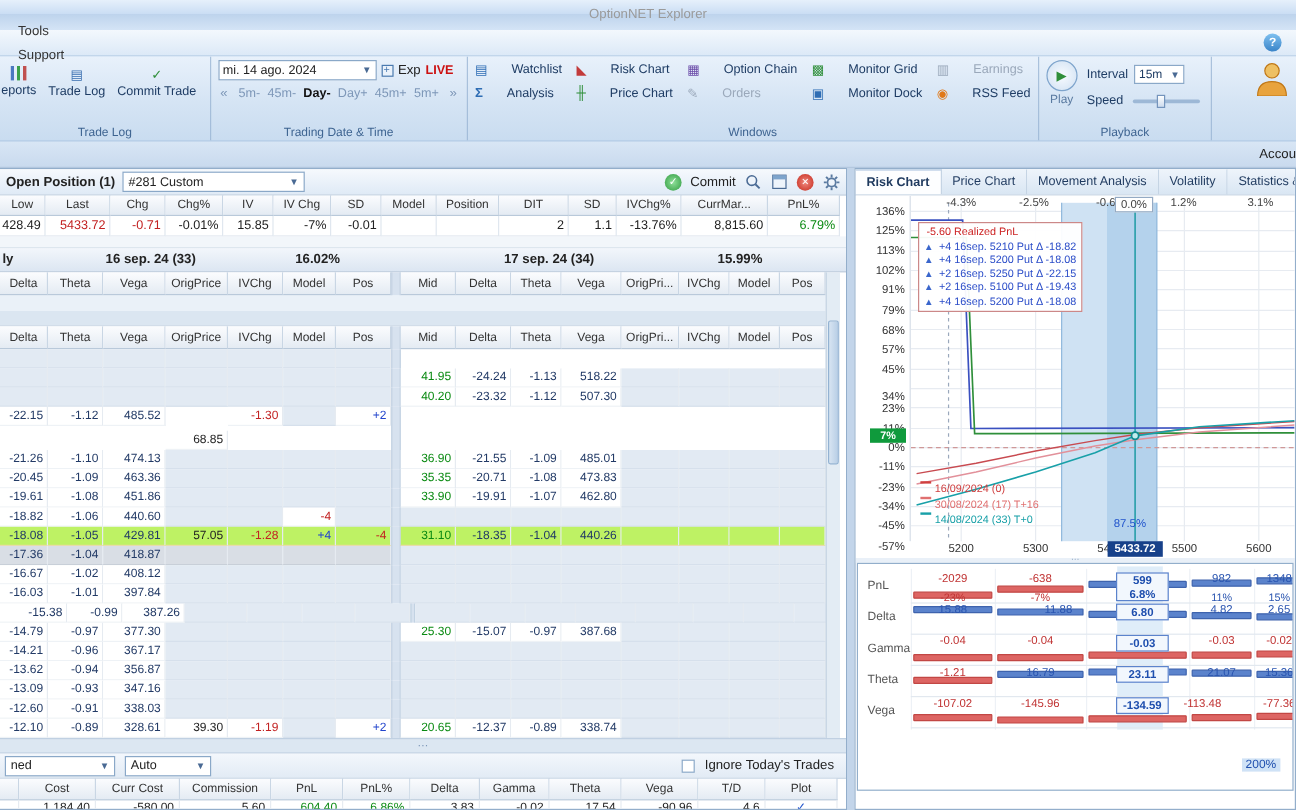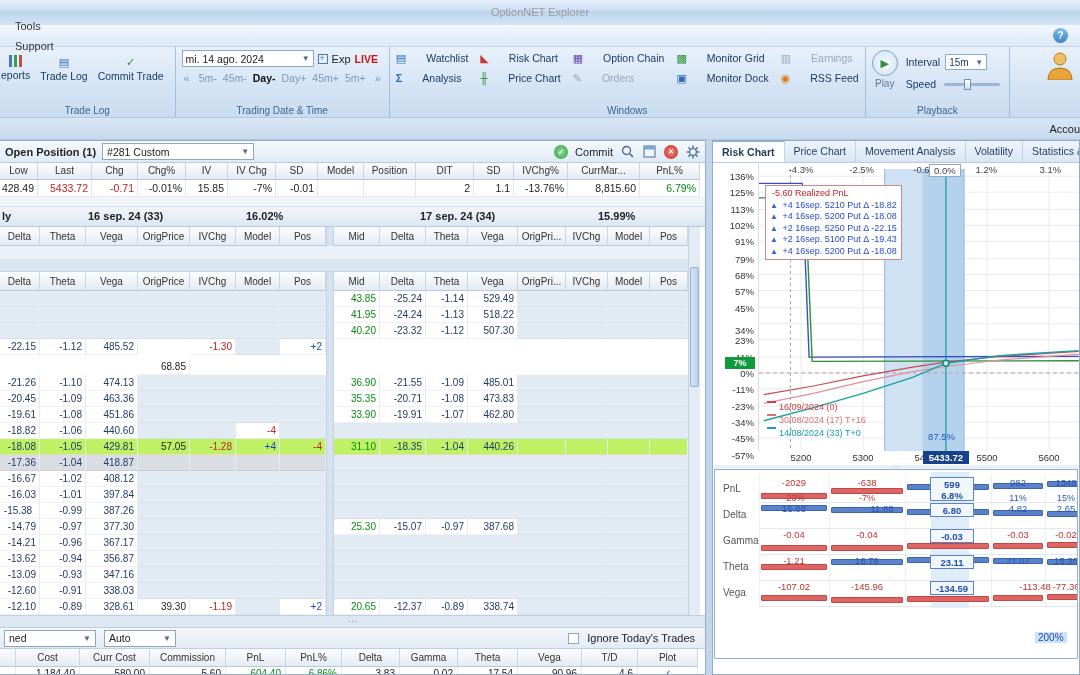--- a/index.html
+++ b/index.html
@@ -457,30 +457,20 @@
               <div class="cgroup lgrp">
                 <div class="ccell num empty" style="width: 40px;"></div>
                 <div class="ccell num empty" style="width: 46px;"></div>
                 <div class="ccell num empty" style="width: 52px;"></div>
                 <div class="ccell plain empty" style="width: 52px;"></div>
                 <div class="ccell red empty" style="width: 46px;"></div>
                 <div class="ccell sign empty" style="width: 44px;"></div>
                 <div class="ccell sign empty" style="width: 46px;"></div>
               </div>
               <div class="csplit"></div>
-              <div class="cgroup rgrp">
-                <div class="ccell mid" style="width: 46px;">43.85</div>
-                <div class="ccell num" style="width: 46px;">-25.24</div>
-                <div class="ccell num" style="width: 42px;">-1.14</div>
-                <div class="ccell num" style="width: 50px;">529.49</div>
-                <div class="ccell plain empty" style="width: 48px;"></div>
-                <div class="ccell red empty" style="width: 42px;"></div>
-                <div class="ccell sign empty" style="width: 42px;"></div>
-                <div class="ccell sign empty" style="width: 38px;"></div>
-              </div>
             </div>
             <div class="chain-row">
               <div class="cgroup lgrp">
                 <div class="ccell num empty" style="width: 40px;"></div>
                 <div class="ccell num empty" style="width: 46px;"></div>
                 <div class="ccell num empty" style="width: 52px;"></div>
                 <div class="ccell plain empty" style="width: 52px;"></div>
                 <div class="ccell red empty" style="width: 46px;"></div>
                 <div class="ccell sign empty" style="width: 44px;"></div>
                 <div class="ccell sign empty" style="width: 46px;"></div>
@@ -702,21 +692,21 @@
                 <div class="ccell num empty" style="width: 42px;"></div>
                 <div class="ccell num empty" style="width: 50px;"></div>
                 <div class="ccell plain empty" style="width: 48px;"></div>
                 <div class="ccell red empty" style="width: 42px;"></div>
                 <div class="ccell sign empty" style="width: 42px;"></div>
                 <div class="ccell sign empty" style="width: 38px;"></div>
               </div>
             </div>
             <div class="chain-row">
               <div class="cgroup lgrp">
-                <div class="ccell num" style="width: 40px; text-align: center;">-15.38</div>
+                <div class="ccell num" style="width: 56px;">-15.38</div>
                 <div class="ccell num" style="width: 46px;">-0.99</div>
                 <div class="ccell num" style="width: 52px;">387.26</div>
                 <div class="ccell plain empty" style="width: 52px;"></div>
                 <div class="ccell red empty" style="width: 46px;"></div>
                 <div class="ccell sign empty" style="width: 44px;"></div>
                 <div class="ccell sign empty" style="width: 46px;"></div>
               </div>
               <div class="csplit"></div>
               <div class="cgroup rgrp">
                 <div class="ccell mid empty" style="width: 46px;"></div>
@@ -1138,21 +1128,21 @@
             <div class="gk-sep" style="top: 136px;"></div>
             <div class="gk-bar neg" style="left: 46px; width: 66px; top: 125.133px;"></div>
             <div class="gk-val neg" style="left: 44px; width: 70px; top: 111px;">-107.02</div>
             <div class="gk-bar neg" style="left: 116px; width: 72px; top: 127px;"></div>
             <div class="gk-val neg" style="left: 114px; width: 76px; top: 111px;">-145.96</div>
             <div class="gk-bar neg" style="left: 192px; width: 82px; top: 126.455px;"></div>
             <div class="gk-center" style="top: 111px; height: 14px;">
               <div>-134.59</div>
             </div>
             <div class="gk-bar neg" style="left: 278px; width: 50px; top: 125.442px;"></div>
-            <div class="gk-val neg" style="left: 293px; width: 54px; top: 111px;">-113.48</div>
+            <div class="gk-val neg" style="left: 260px; width: 54px; top: 111px;">-113.48</div>
             <div class="gk-bar neg" style="left: 332px; width: 38px; top: 123.71px;"></div>
             <div class="gk-val neg" style="left: 330px; width: 42px; top: 111px;">-77.36</div>
           </div>
         <div class="gk-scale">200%</div>
       </div>
     </div>
   </div>
 </div>
 
 </body></html>

